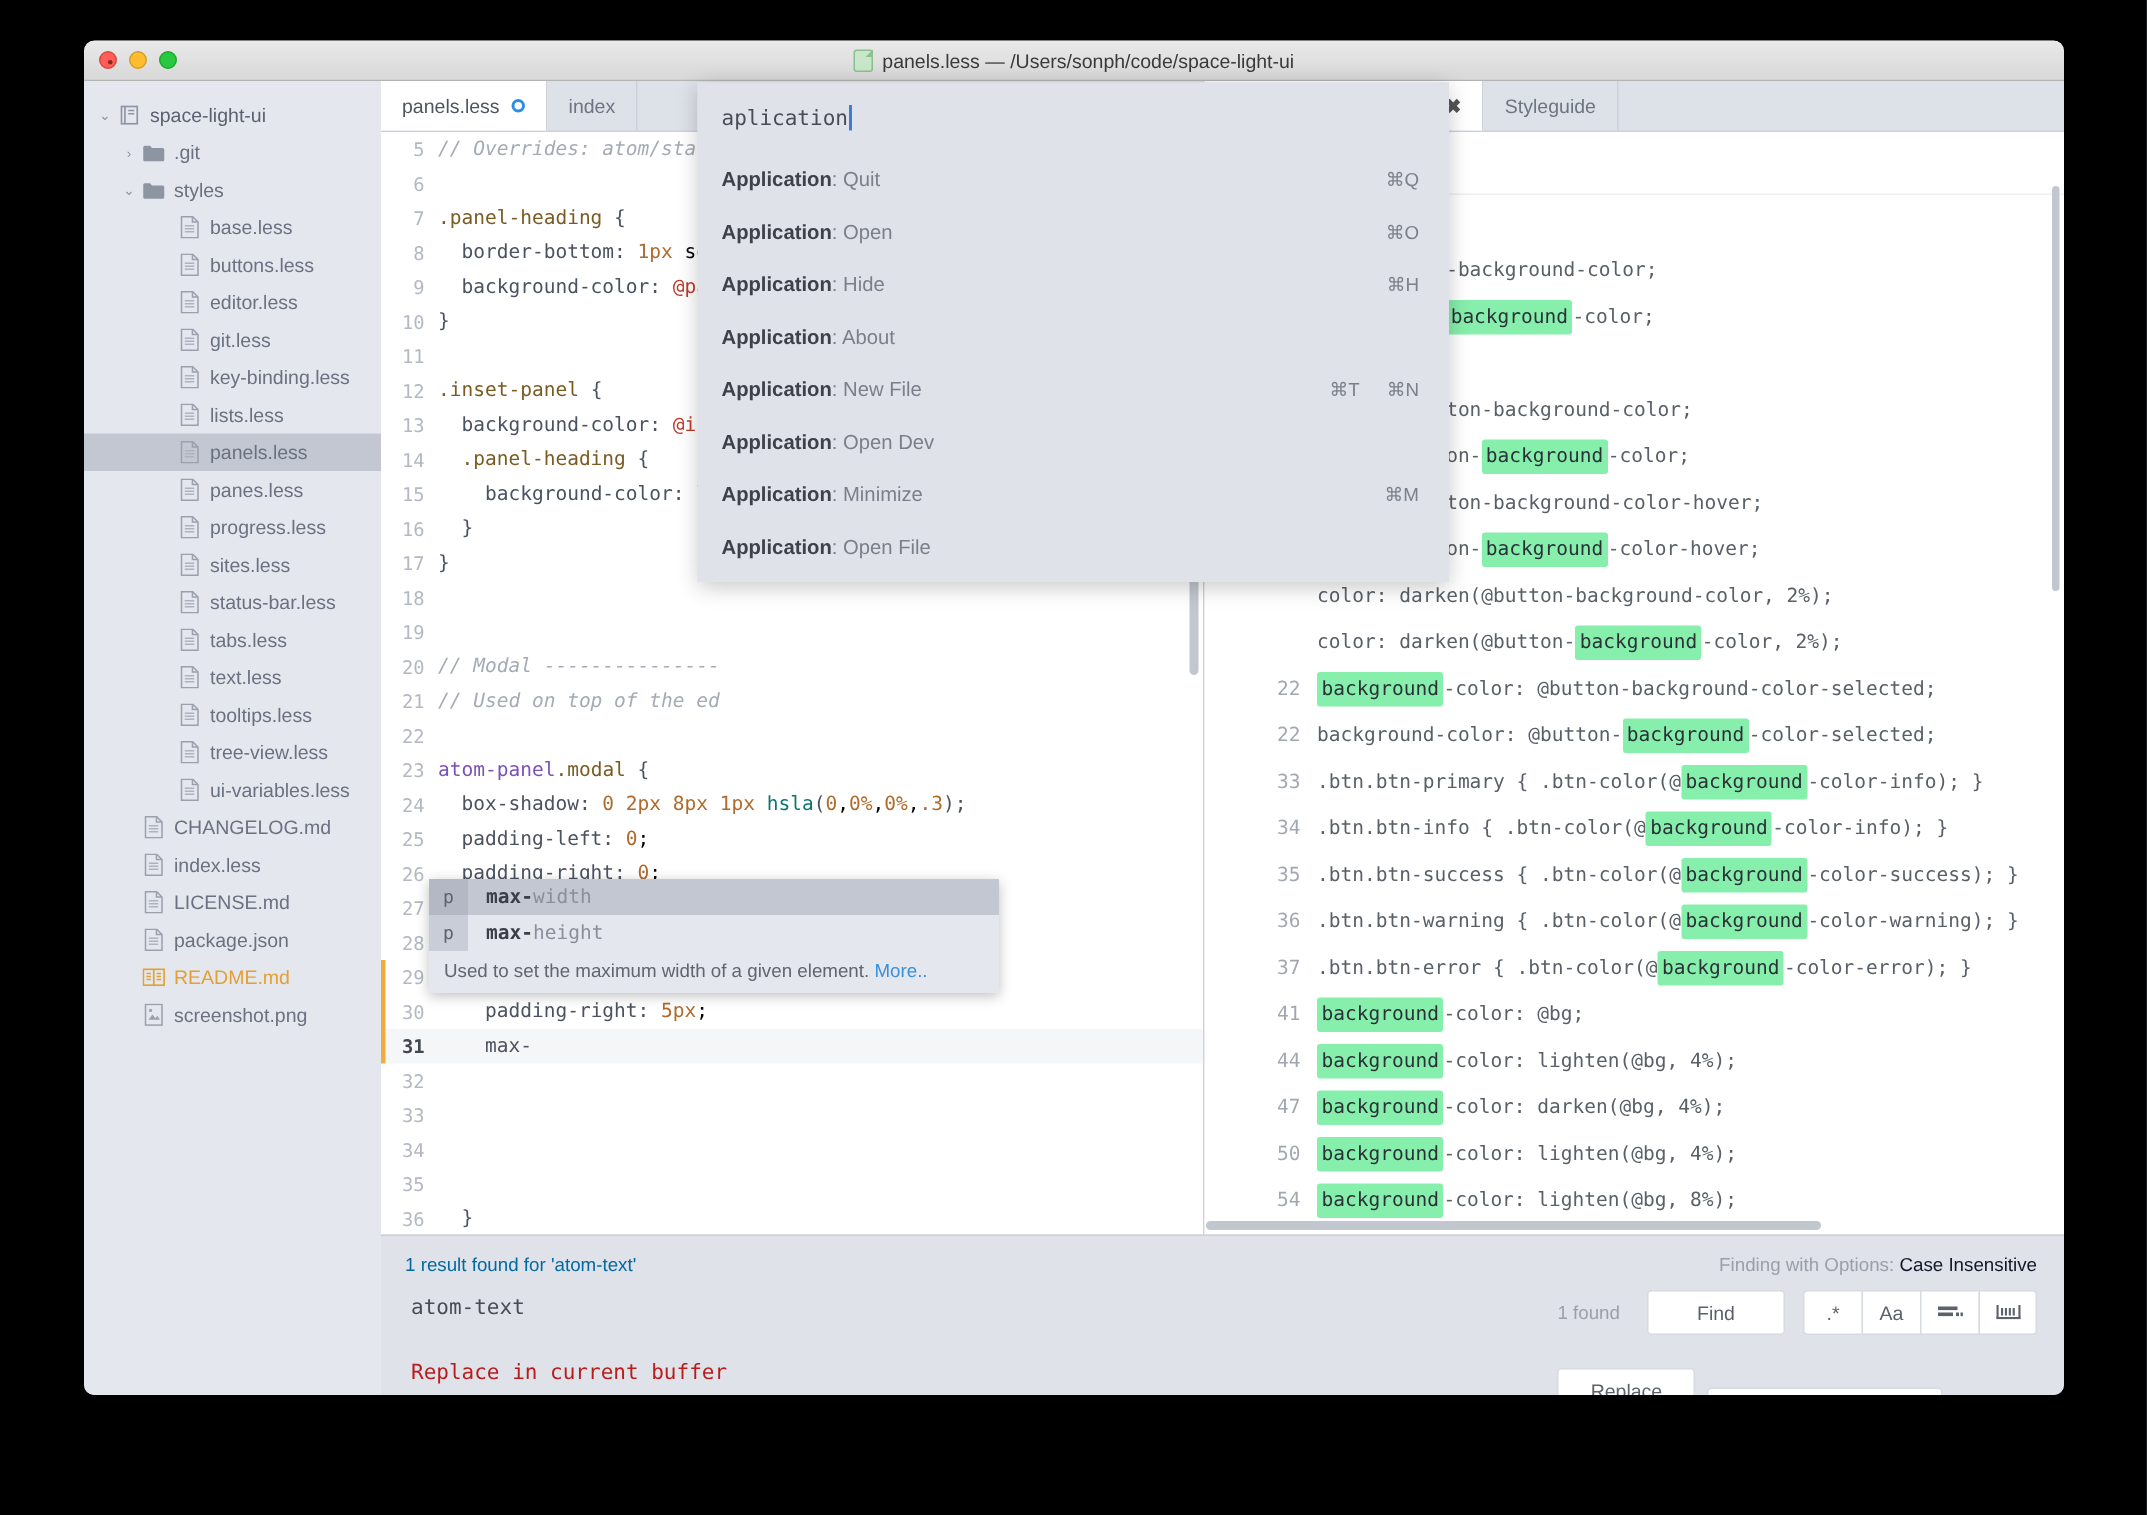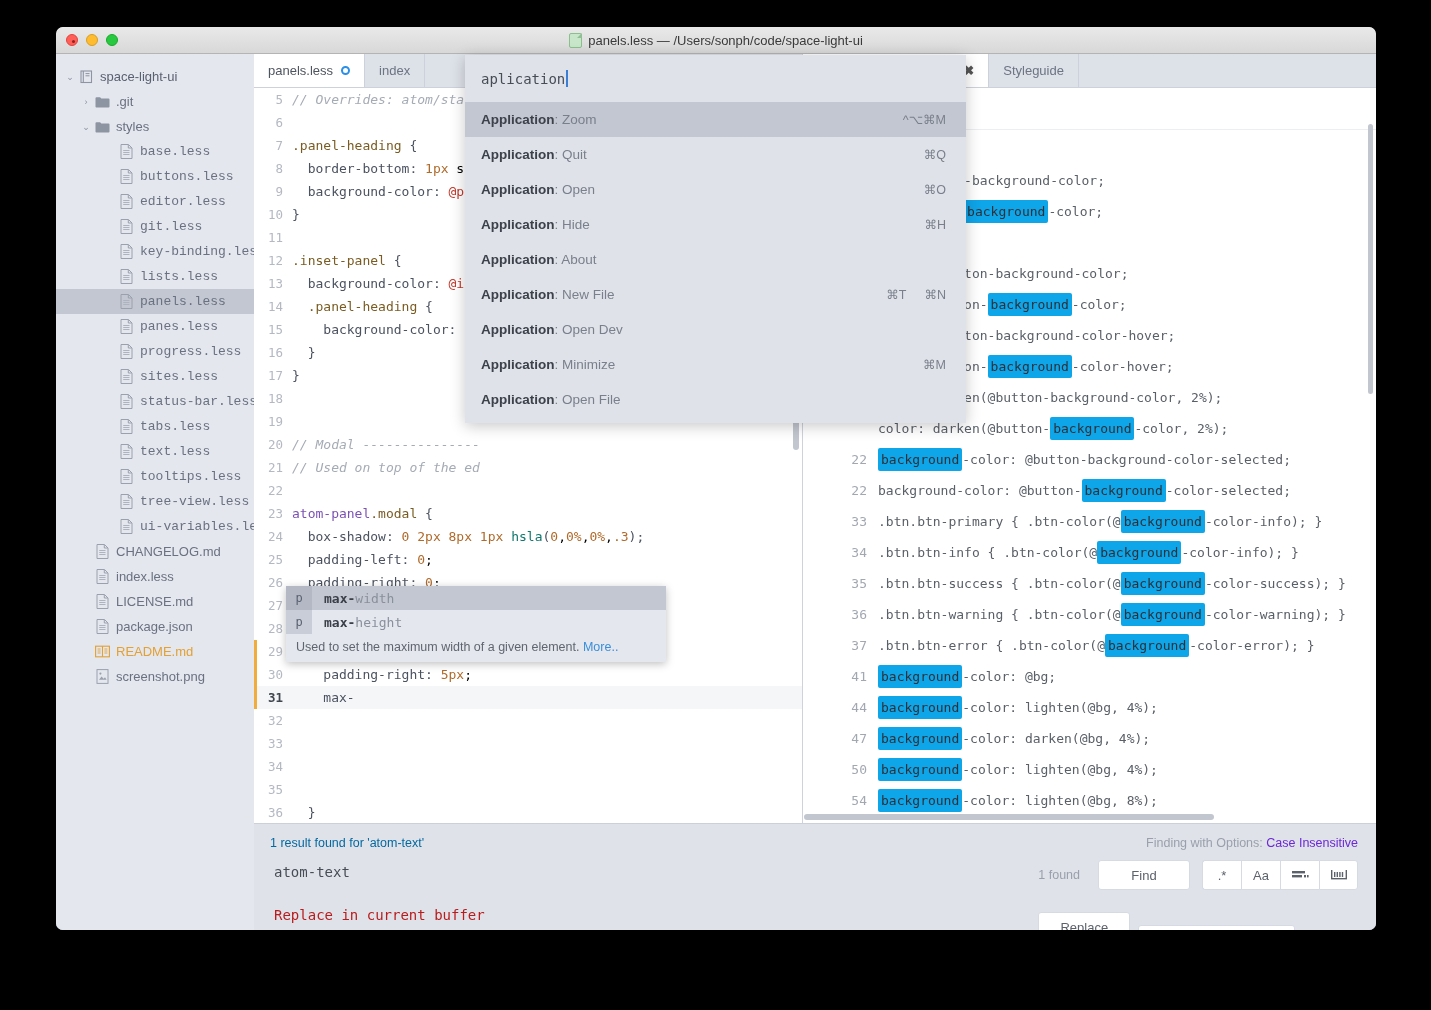--- a/index.html
+++ b/index.html
@@ -70,21 +70,21 @@
     height: 25px; display: flex; align-items: center;
     white-space: nowrap; padding-left: 6px;
   }
   .tree-row.selected { background: #c3c7d2; }
   .tree-row .tw { width: 16px; text-align: center; font-size: 9px; color: #8d93a0; flex: 0 0 16px; }
   .tree-row .ico { width: 17px; flex: 0 0 17px; display: flex; align-items: center; justify-content: center; margin-right: 5px; }
   .tree-row.root { color: #5a6170; }
   .tree-row.readme { color: #e3a033; }
   .indent-1 { padding-left: 6px; }
   .indent-2 { padding-left: 22px; }
-  .indent-3 { padding-left: 46px; font-family: Liberation Mono, monospace; }
+  .indent-3 { padding-left: 46px; }
   svg { display: block; }
   
   .maincol { flex: 1 1 auto; display: flex; flex-direction: column; min-width: 0; }
   .panes { display: flex; flex: 1 1 auto; min-height: 0; }
   .pane { display: flex; flex-direction: column; min-width: 0; }
   .pane-left { flex: 0 0 549px; width: 549px; border-right: 1px solid #cdd2dc; }
   .pane-right { flex: 1 1 auto; }
   
   .tabbar {
     height: 34px; background: #dde1e8; display: flex;
@@ -153,21 +153,21 @@
   
   .results {
     flex: 1 1 auto; background: #fff; overflow: hidden; position: relative;
     font-family: "DejaVu Sans Mono", monospace; font-size: 13px;
   }
   .results-header {
     padding: 10px 0 8px 16px; font-family: "Liberation Sans", sans-serif;
     font-size: 13px; color: #5c626c; display: flex; align-items: center; gap: 5px;
     border-bottom: 1px solid #eceef2;
   }
-  .hl { background: #0ea5e9; color: #2c3138; padding: 4px 3px; border-radius: 2px; }
+  .hl { background: #86efac; color: #2c3138; padding: 4px 3px; border-radius: 2px; }
   .res-list { padding-top: 4px; }
   .res-file {
     height: 31px; display: flex; align-items: center; gap: 7px;
     font-family: "Liberation Sans", sans-serif; font-size: 13px;
     color: #4e5560; padding-left: 14px; white-space: nowrap;
   }
   .res-file .cnt { color: #9aa0ab; }
   .res-row {
     height: 31px; display: flex; align-items: center;
     padding-left: 38px; color: #5a6068; white-space: nowrap;
@@ -213,21 +213,21 @@
     flex: 0 0 107px; background: #dfe2e9; border-top: 1px solid #cbd0da;
     position: relative; padding: 12px 16px 0 16px;
   }
   .fp-status {
     font-size: 12.5px; color: #0369a1; font-family: "Liberation Sans", sans-serif;
   }
   .fp-right-status {
     position: absolute; right: 18px; top: 12px; font-size: 12.5px;
     color: #9aa0ab; font-family: "Liberation Sans", sans-serif;
   }
-  .fp-right-status b { color: #6d28d9; font-weight: 400; }
+  .fp-right-status b { color: #0f172a; font-weight: 400; }
   .fp-find-input, .fp-replace-input {
     font-family: "DejaVu Sans Mono", monospace; font-size: 14px;
     color: #474c55; margin-top: 14px; padding-left: 4px;
   }
   .fp-replace-input { color: #b91c1c; margin-top: 27px; }
   .fp-controls { position: absolute; right: 18px; top: 36px; }
   .fp-row1 { display: flex; align-items: center; gap: 12px; }
   .fp-row2 { display: flex; align-items: center; gap: 8px; margin-top: 9px; }
   .foundlbl { font-size: 12.5px; color: #9aa0ab; margin-right: 6px; font-family:"Liberation Sans",sans-serif; }
   .btn {
@@ -774,26 +774,20 @@
       </div>
     </div>
   </div>
 
   <div class="palette">
     <div class="palette-input">
       <span>aplication</span>
           <span class="caret"></span>
     </div>
     <div id="pal-rows">
-          <div class="pal-row sel">
-            <span class="lbl"><b>A</b><strong>pplication</strong>: Zoom</span>
-            <span class="keys">
-              <span>^⌥⌘M</span>
-            </span>
-          </div>
           <div class="pal-row">
             <span class="lbl"><b>A</b><strong>pplication</strong>: Quit</span>
             <span class="keys">
               <span>⌘Q</span>
             </span>
           </div>
           <div class="pal-row">
             <span class="lbl"><b>A</b><strong>pplication</strong>: Open</span>
             <span class="keys">
               <span>⌘O</span>

